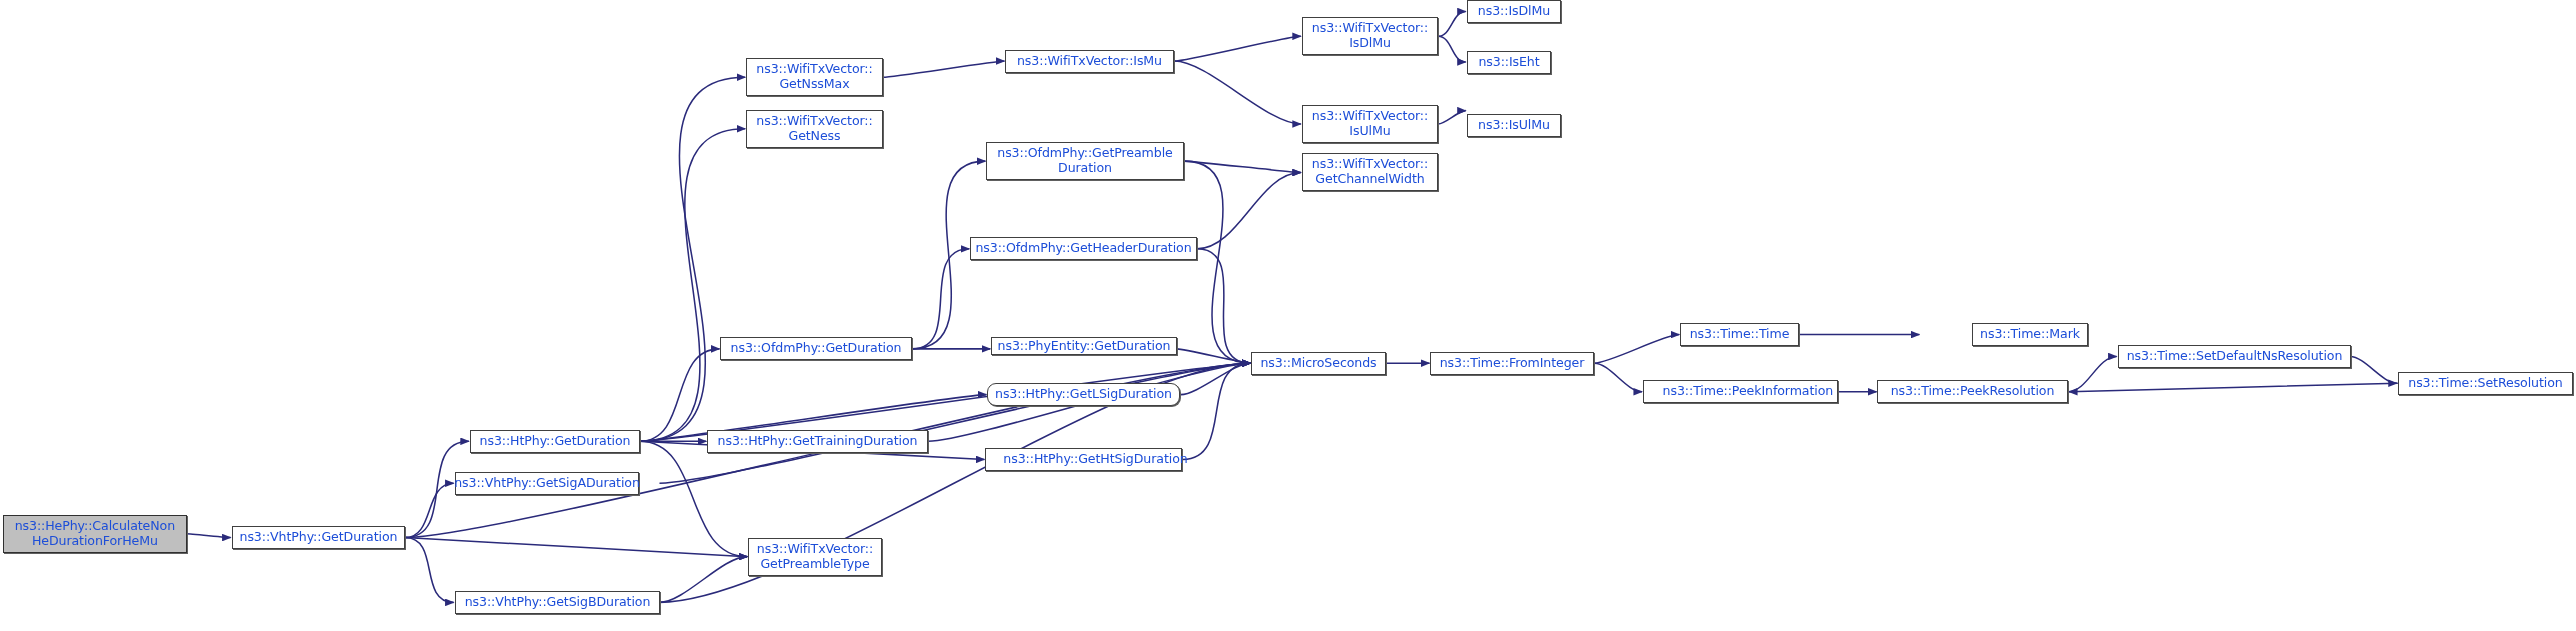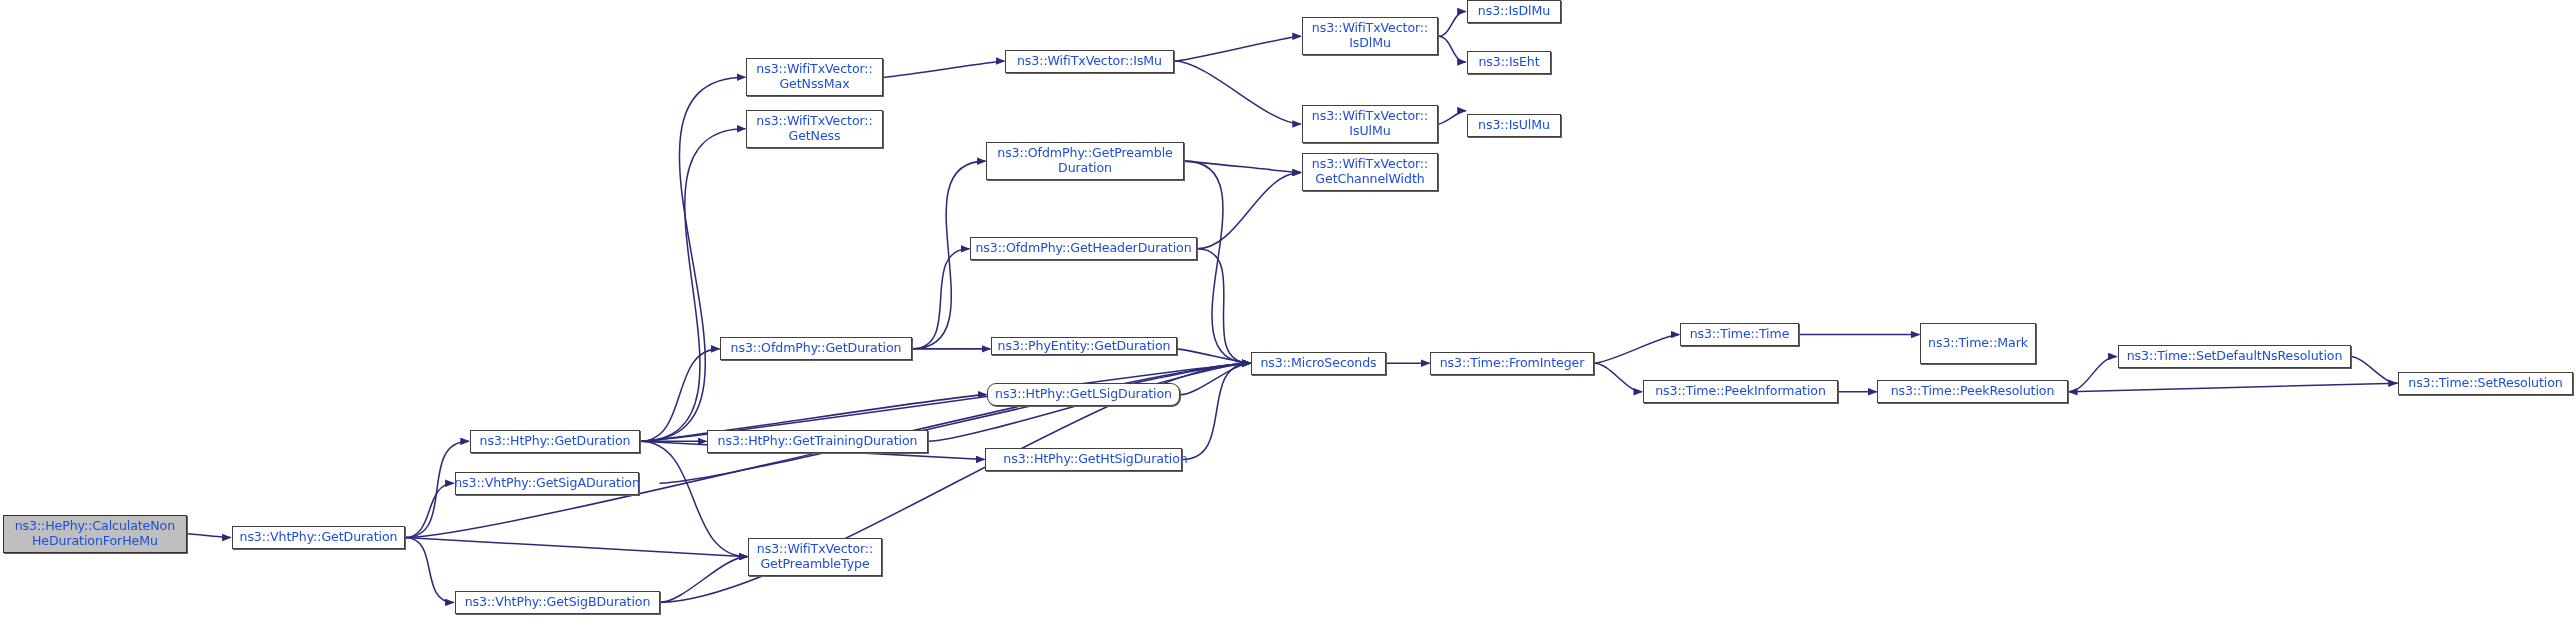--- a/index.html
+++ b/index.html
@@ -123,20 +123,20 @@
       <div class="node" style="left: 1302px; top: 105px; width: 136px; height: 38px;"><span class="lbl">ns3::WifiTxVector::
 IsUlMu</span></div>
       <div class="node" style="left: 1302px; top: 153px; width: 136px; height: 38px;"><span class="lbl">ns3::WifiTxVector::
 GetChannelWidth</span></div>
       <div class="node" style="left: 1467px; top: 0px; width: 94px; height: 23px;"><span class="lbl">ns3::IsDlMu</span></div>
       <div class="node" style="left: 1467px; top: 51px; width: 84px; height: 23px;"><span class="lbl">ns3::IsEht</span></div>
       <div class="node" style="left: 1467px; top: 114px; width: 94px; height: 23px;"><span class="lbl">ns3::IsUlMu</span></div>
       <div class="node" style="left: 1251px; top: 352px; width: 135px; height: 23px;"><span class="lbl">ns3::MicroSeconds</span></div>
       <div class="node" style="left: 1430px; top: 352px; width: 164px; height: 23px;"><span class="lbl">ns3::Time::FromInteger</span></div>
       <div class="node" style="left: 1680px; top: 323px; width: 119px; height: 23px;"><span class="lbl">ns3::Time::Time</span></div>
-      <div class="node" style="left: 1643px; top: 380px; width: 195px; height: 23px;"><span class="lbl">ns3::Time::PeekInformation</span></div>
-      <div class="node" style="left: 1920px; top: 323px; width: 116px; height: 41px;"><span class="lbl">ns3::Time::Mark</span></div>
+      <div class="node" style="left: 1643px; top: 380px; width: 195px; height: 23px; justify-content: flex-end;"><span class="lbl">ns3::Time::PeekInformation</span></div>
+      <div class="node" style="left: 1972px; top: 323px; width: 116px; height: 23px;"><span class="lbl">ns3::Time::Mark</span></div>
       <div class="node" style="left: 1877px; top: 380px; width: 191px; height: 23px;"><span class="lbl">ns3::Time::PeekResolution</span></div>
       <div class="node" style="left: 2118px; top: 345px; width: 233px; height: 23px;"><span class="lbl">ns3::Time::SetDefaultNsResolution</span></div>
       <div class="node" style="left: 2398px; top: 372px; width: 175px; height: 23px;"><span class="lbl">ns3::Time::SetResolution</span></div>
     </div>
 </div>
 
 
 </body></html>

